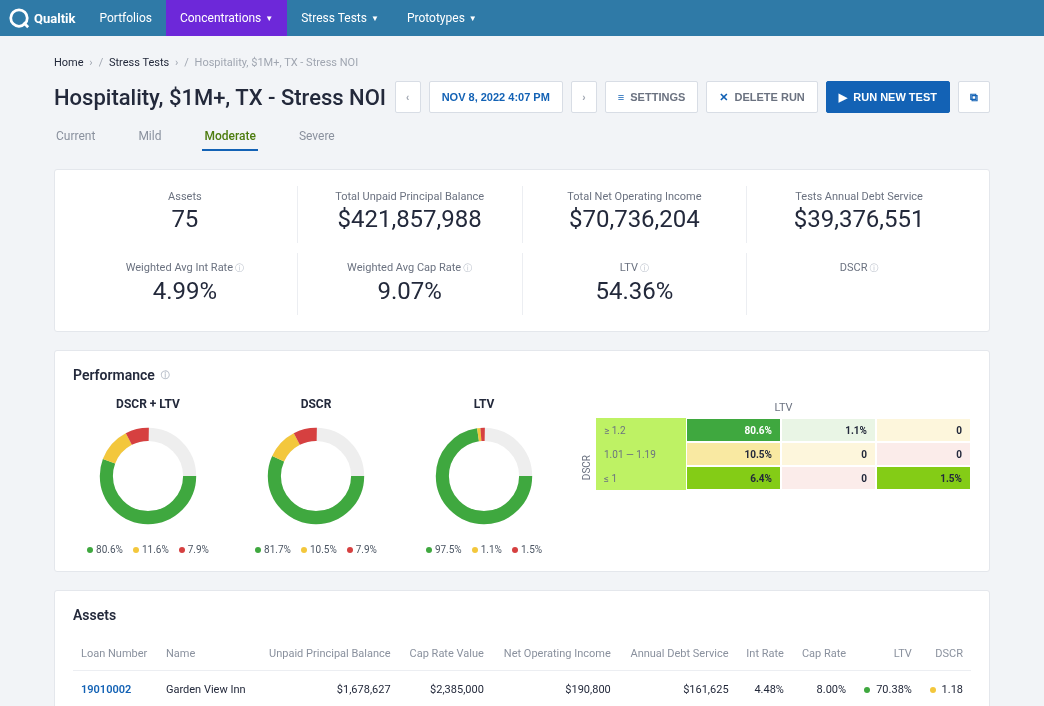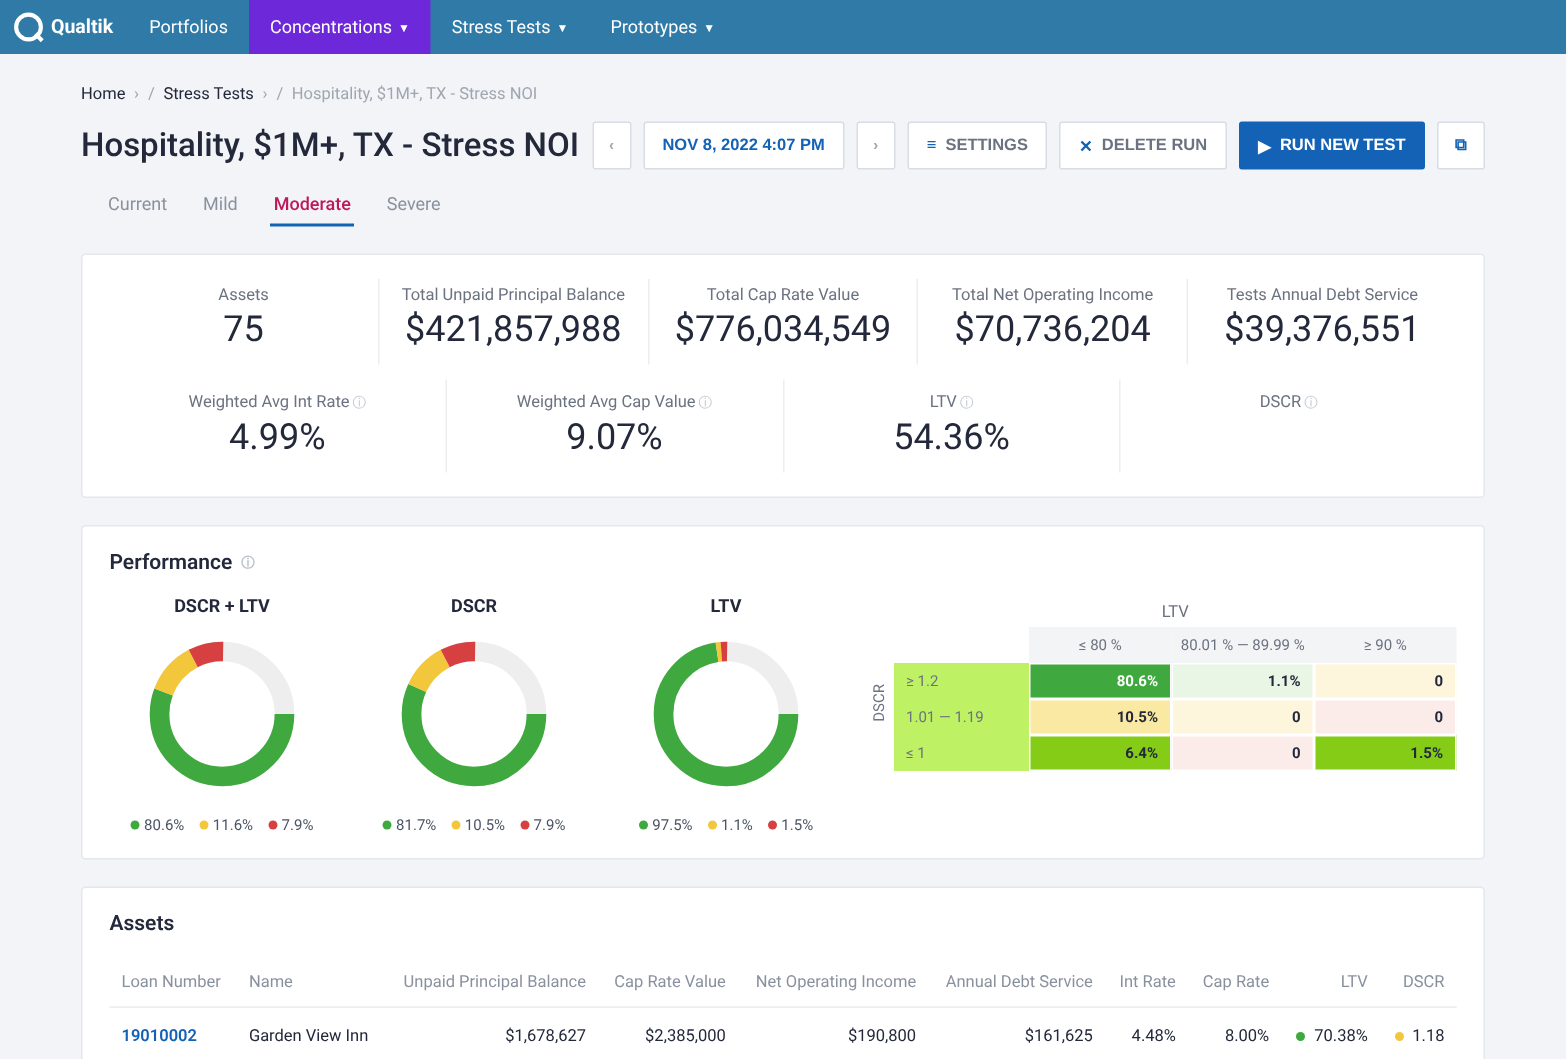--- a/index.html
+++ b/index.html
@@ -79,33 +79,32 @@
     border-radius: 2px;
   }
   .btn.primary { background: #1362b5; color: #fff; border-color: #1362b5; }
   .btn.icon-btn { width: 32px; padding: 0; justify-content: center; color: #1362b5; }
   .btn.tiny-arrow { width: 26px; padding: 0; justify-content: center; color: #a0a6b1; font-size: 10px; }
   .btn.date { color: #1362b5; font-weight: 700; }
   .blue-ic { color: #1362b5; }
   
   .tabs {
     display: flex;
-    gap: 20px;
+    gap: 39px;
     border-bottom: 0;
     margin-bottom: 18px;
-    margin-left: 16px;
   }
   .tab {
     font-size: 12px;
     color: #8a919e;
     padding: 6px 2px;
     cursor: pointer;
   }
   .tab.active {
-    color: #be185d;
+    color: #4d7c0f;
     border-bottom: 2px solid #1362b5;
     font-weight: 500;
   }
   
   .panel {
     background: #fff;
     border: 1px solid #e4e7ec;
     border-radius: 3px;
     padding: 16px 18px;
     margin-bottom: 18px;
@@ -251,40 +250,36 @@
     <div class="stats-row">
       <div class="stat">
         <div class="stat-label">Assets</div>
         <div class="stat-value">75</div>
       </div>
       <div class="stat">
         <div class="stat-label">Total Unpaid Principal Balance</div>
         <div class="stat-value">$421,857,988</div>
       </div>
       <div class="stat">
-        <div class="stat-label">Total Cap Rate Value</div>
-        <div class="stat-value">$776,034,549</div>
-      </div>
-      <div class="stat">
         <div class="stat-label">Total Net Operating Income</div>
         <div class="stat-value">$70,736,204</div>
       </div>
       <div class="stat">
         <div class="stat-label">Tests Annual Debt Service</div>
         <div class="stat-value">$39,376,551</div>
       </div>
     </div>
     <div class="stats-divider"></div>
     <div class="stats-row second">
       <div class="stat">
         <div class="stat-label"><span>Weighted Avg Int Rate</span><span class="info">ⓘ</span></div>
         <div class="stat-value">4.99%</div>
       </div>
       <div class="stat">
-        <div class="stat-label"><span>Weighted Avg Cap Value</span><span class="info">ⓘ</span></div>
+        <div class="stat-label"><span>Weighted Avg Cap Rate</span><span class="info">ⓘ</span></div>
         <div class="stat-value">9.07%</div>
       </div>
       <div class="stat">
         <div class="stat-label"><span>LTV</span><span class="info">ⓘ</span></div>
         <div class="stat-value">54.36%</div>
       </div>
       <div class="stat">
         <div class="stat-label"><span>DSCR</span><span class="info">ⓘ</span></div>
       </div>
     </div>
@@ -339,26 +334,20 @@
           <span><span class="dot g"></span><span>97.5%</span></span>
           <span><span class="dot y"></span><span>1.1%</span></span>
           <span><span class="dot r"></span><span>1.5%</span></span>
         </div>
       </div>
 
       <div class="matrix">
         <div class="matrix-v-label">DSCR</div>
         <div class="matrix-grid">
           <div class="matrix-title">LTV</div>
-          <div class="m-row">
-            <div class="m-corner"></div>
-            <div class="m-head">≤ 80 %</div>
-            <div class="m-head">80.01 % — 89.99 %</div>
-            <div class="m-head">≥ 90 %</div>
-          </div>
           <div class="m-row">
             <div class="m-side">≥ 1.2</div>
             <div class="m-cell cg">80.6%</div>
             <div class="m-cell cgl">1.1%</div>
             <div class="m-cell cyl">0</div>
           </div>
           <div class="m-row">
             <div class="m-side">1.01 — 1.19</div>
             <div class="m-cell cy">10.5%</div>
             <div class="m-cell cyl">0</div>

